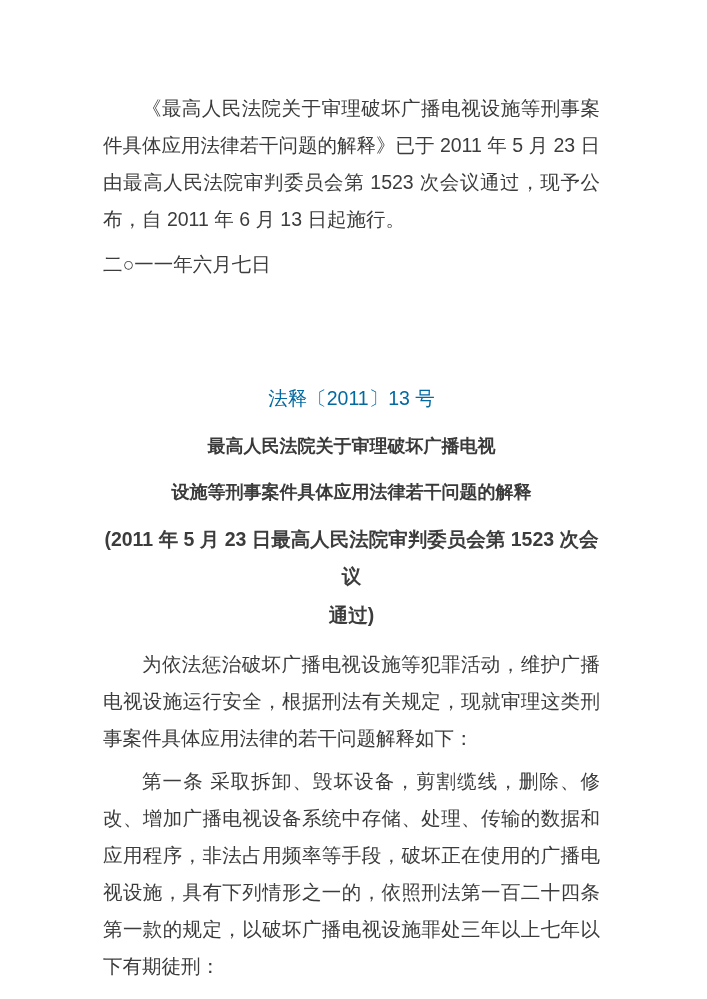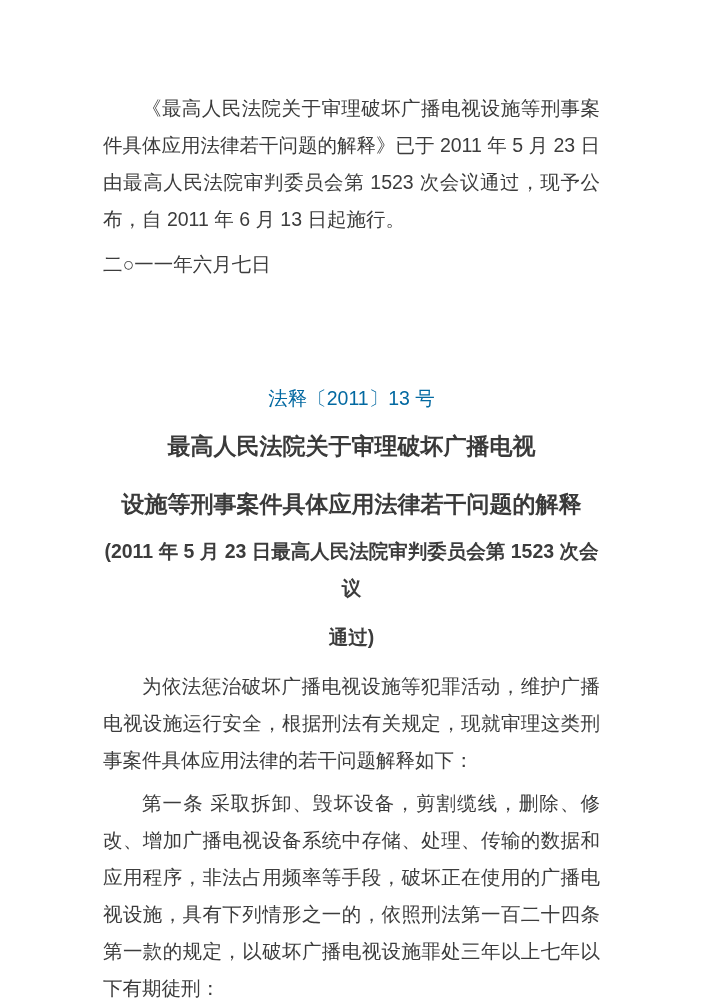--- a/index.html
+++ b/index.html
@@ -42,21 +42,21 @@
   .doc-number {
     margin: 97px 0 0 0;
     font-size: 19.5px;
     line-height: 37px;
     text-align: center;
     text-indent: 0;
     color: #0369a1;
   }
   .doc-title {
     margin: 8px 0 0 0;
-    font-size: 23px;
+    font-size: 18px;
     line-height: 42px;
     font-weight: bold;
     text-align: center;
     text-indent: 0;
     color: #3a3a3a;
   }
   .adoption-note {
     margin: 8px 0 0 0;
     font-size: 19.5px;
     line-height: 37px;
@@ -78,23 +78,23 @@
 <div class="page">
 
   <p class="para">《最高人民法院关于审理破坏广播电视设施等刑事案件具体应用法律若干问题的解释》已于 2011 年 5 月 23 日由最高人民法院审判委员会第 1523 次会议通过，现予公布，自 2011 年 6 月 13 日起施行。</p>
 
   <p class="date-line">二○一一年六月七日</p>
 
   <p class="doc-number">法释〔2011〕13 号</p>
 
   <h1 class="doc-title">最高人民法院关于审理破坏广播电视</h1>
 
-  <h1 class="doc-title" style="margin-top:16px;">设施等刑事案件具体应用法律若干问题的解释</h1>
+  <h1 class="doc-title" style="margin-top:4px;">设施等刑事案件具体应用法律若干问题的解释</h1>
 
   <p class="adoption-note">(2011 年 5 月 23 日最高人民法院审判委员会第 1523 次会议</p>
 
-  <p class="adoption-note" style="margin-top:12px;">通过)</p>
+  <p class="adoption-note" style="margin-top:2px;">通过)</p>
 
   <p class="para preamble">为依法惩治破坏广播电视设施等犯罪活动，维护广播电视设施运行安全，根据刑法有关规定，现就审理这类刑事案件具体应用法律的若干问题解释如下：</p>
 
   <p class="para article">第一条 采取拆卸、毁坏设备，剪割缆线，删除、修改、增加广播电视设备系统中存储、处理、传输的数据和应用程序，非法占用频率等手段，破坏正在使用的广播电视设施，具有下列情形之一的，依照刑法第一百二十四条第一款的规定，以破坏广播电视设施罪处三年以上七年以下有期徒刑：</p>
 
 </div>
 
 </body></html>

